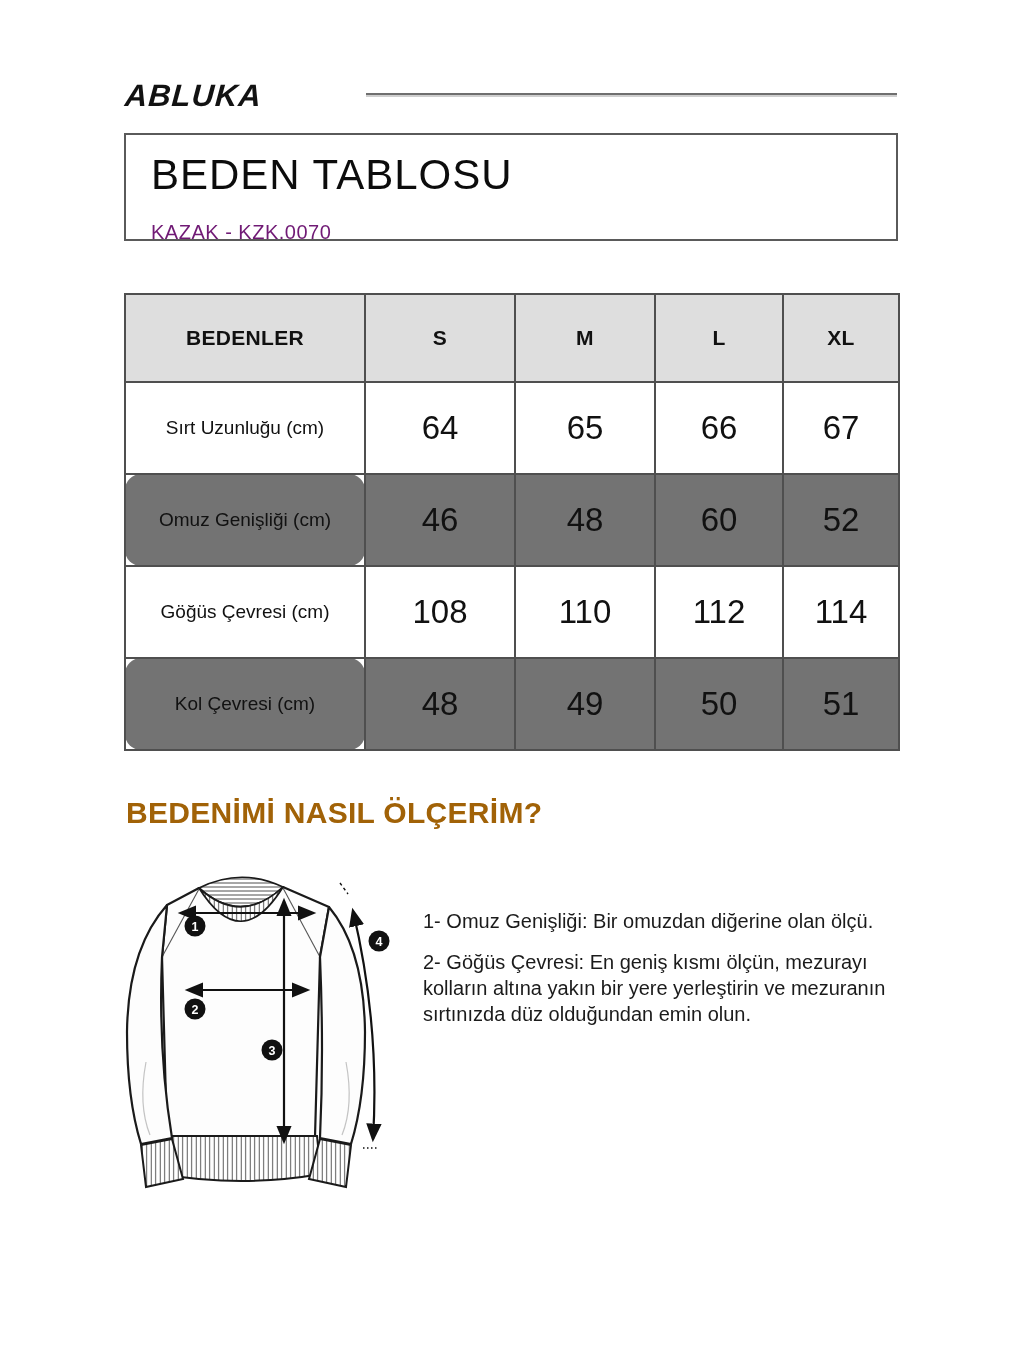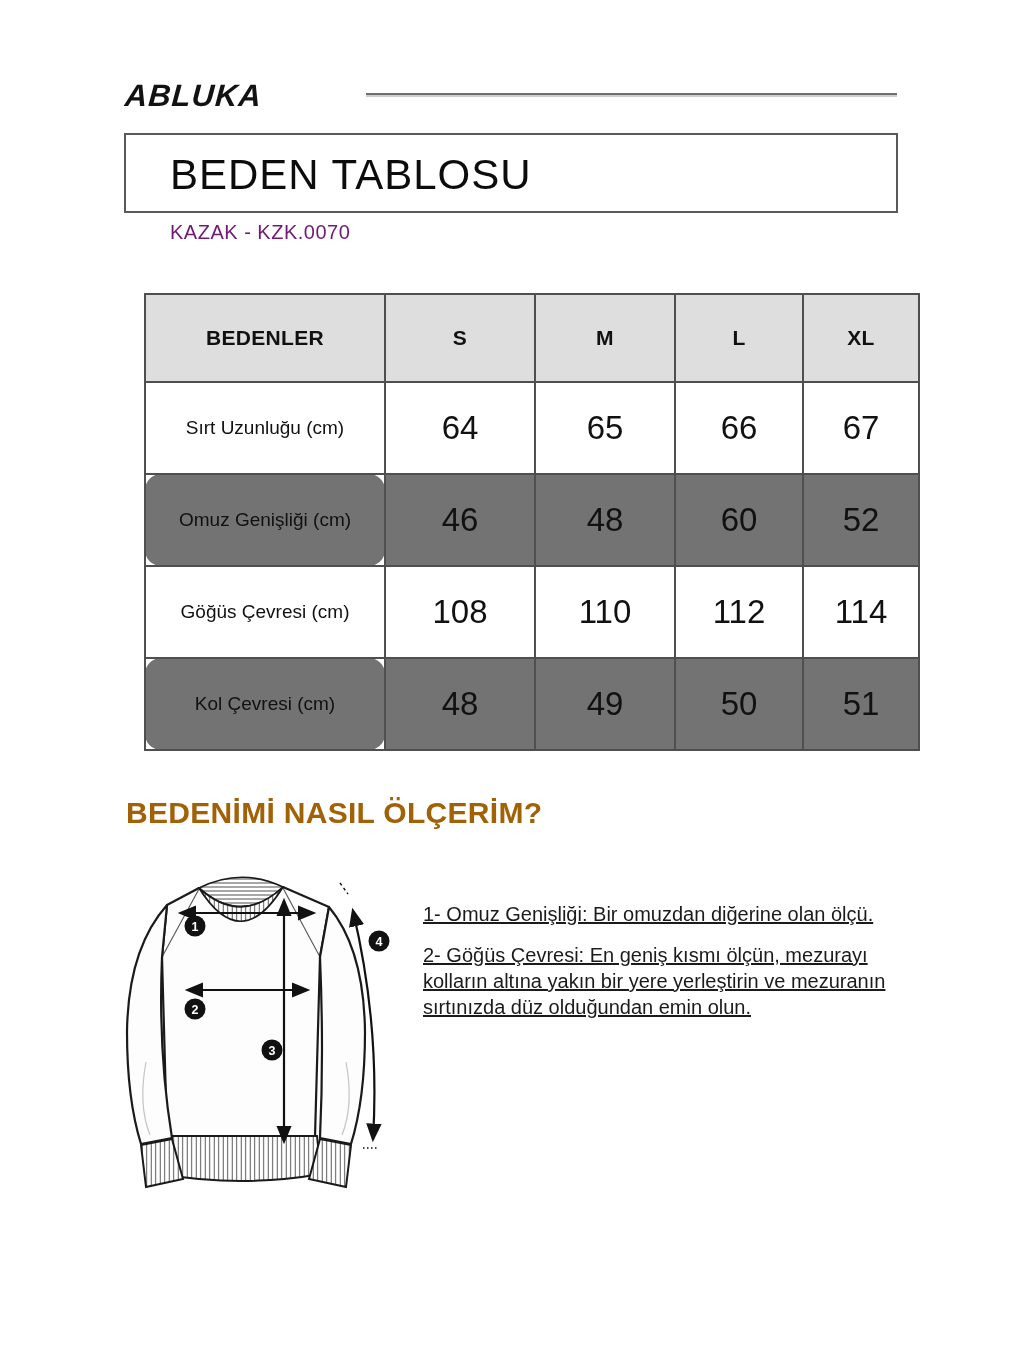--- a/index.html
+++ b/index.html
@@ -16,35 +16,35 @@
     letter-spacing:1px; color:#121212; transform:skewX(-4deg);
     white-space:nowrap;
   }
   .logo-line {
     position:absolute; left:366px; top:93px; width:531px; height:4px;
     background:linear-gradient(#6f6f6f 45%, #cfcfcf 55%);
   }
 
   
   .title-box {
-    position:absolute; left:124px; top:133px; width:774px; height:80px;
-    border:2px solid #5a5a5a; background:#fff; padding:18px 0 0 44px;
+    position:absolute; left:124px; top:133px; width:774px; height:108px;
+    border:2px solid #5a5a5a; background:#fff; padding:18px 0 0 25px;
   }
   .title-box .title {
     font-size:42px; font-weight:500; letter-spacing:1px; color:#0c0c0c;
     line-height:1.05; white-space:nowrap;
   }
   .title-box .subtitle {
     font-size:20px; font-weight:500; letter-spacing:0.5px; color:#701a75; margin-top:24px;
   }
 
   
   table.size-table {
     position:absolute; left:124px; top:293px; width:774px;
-    border-collapse:collapse; table-layout:fixed;margin-left:20px;
+    border-collapse:collapse; table-layout:fixed;
   }
   .size-table th, .size-table td {
     border:2px solid #4f4f4f; text-align:center; vertical-align:middle;
     background:#ffffff;
   }
   .size-table thead th { height:88px; background:#dedede; font-size:21px; font-weight:bold; letter-spacing:0.3px; }
   .size-table tbody tr { height:92px; }
   .size-table tbody tr.gray td { background:#737373; }
   .size-table td.row-label { font-size:19px; font-weight:400;border-radius:16px; }
   .size-table td.val { font-size:33px; font-weight:400; }
@@ -52,21 +52,21 @@
   
   .measure-heading {
     position:absolute; left:126px; top:796px;
     font-size:30px; font-weight:800; letter-spacing:0.3px; color:#a16207;
     white-space:nowrap;
   }
   .instructions {
     position:absolute; left:423px; top:896px; width:488px;
   }
   .instructions p {
-    font-size:20px; line-height:26px; color:#1b1b1b; margin:5px 0 15px 0;text-decoration:underline;
+    font-size:20px; line-height:26px; color:#1b1b1b; margin:12px 0 15px 0;
   }
   .diagram-wrap { position:absolute; left:95px; top:857px; width:322px; height:342px; }
 </style>
 </head>
 <body>
 
 <div class="page">
 
   <div class="logo">ABLUKA</div>
   <div class="logo-line"></div>

